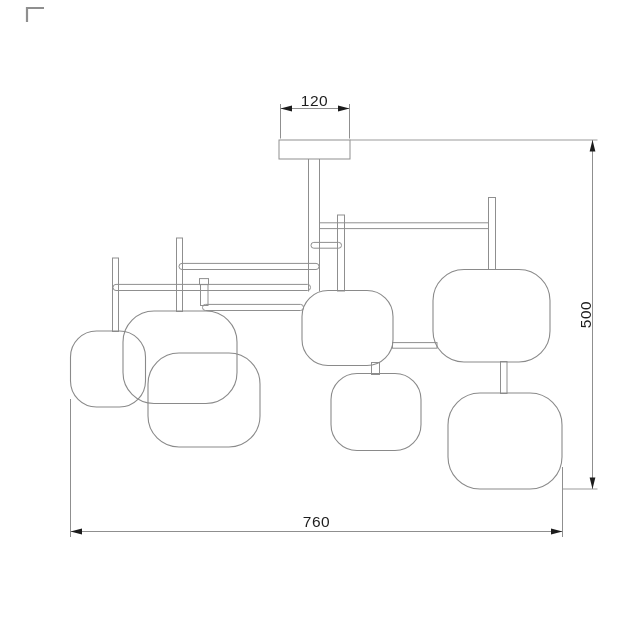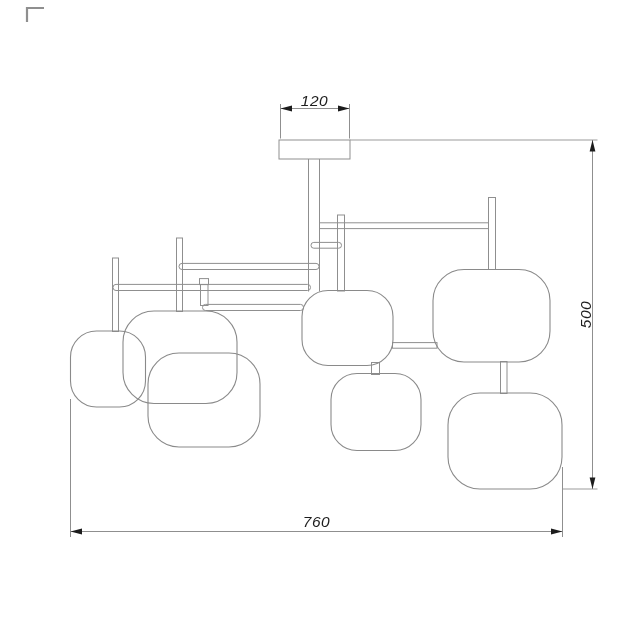--- a/index.html
+++ b/index.html
@@ -1,20 +1,20 @@
 <!DOCTYPE html>
 <html><head>
 <meta charset="utf-8">
 <style>
   html, body { margin: 0; padding: 0; background: #ffffff; }
   body {
     width: 630px; height: 630px; overflow: hidden;
     font-family: "Liberation Sans", sans-serif;
   }
-  #stage { width: 630px; height: 593px; font-style: italic; }
+  #stage { width: 630px; height: 593px; }
   svg { display: block; }
   .ln   { stroke: #8f8f8f; stroke-width: 1; fill: none; }
   .lt   { stroke: #9b9b9b; stroke-width: 1; fill: none; }
   .shade{ stroke: #8a8a8a; stroke-width: 1.1; fill: none; }
   .dim  { stroke: #8f8f8f; stroke-width: 1; fill: none; }
   .arrow{ fill: #1c1c1c; stroke: none; }
   .dimtext {
     fill: #1d1d1d;
     font-family: "Liberation Sans", sans-serif;
     font-size: 15.5px;

